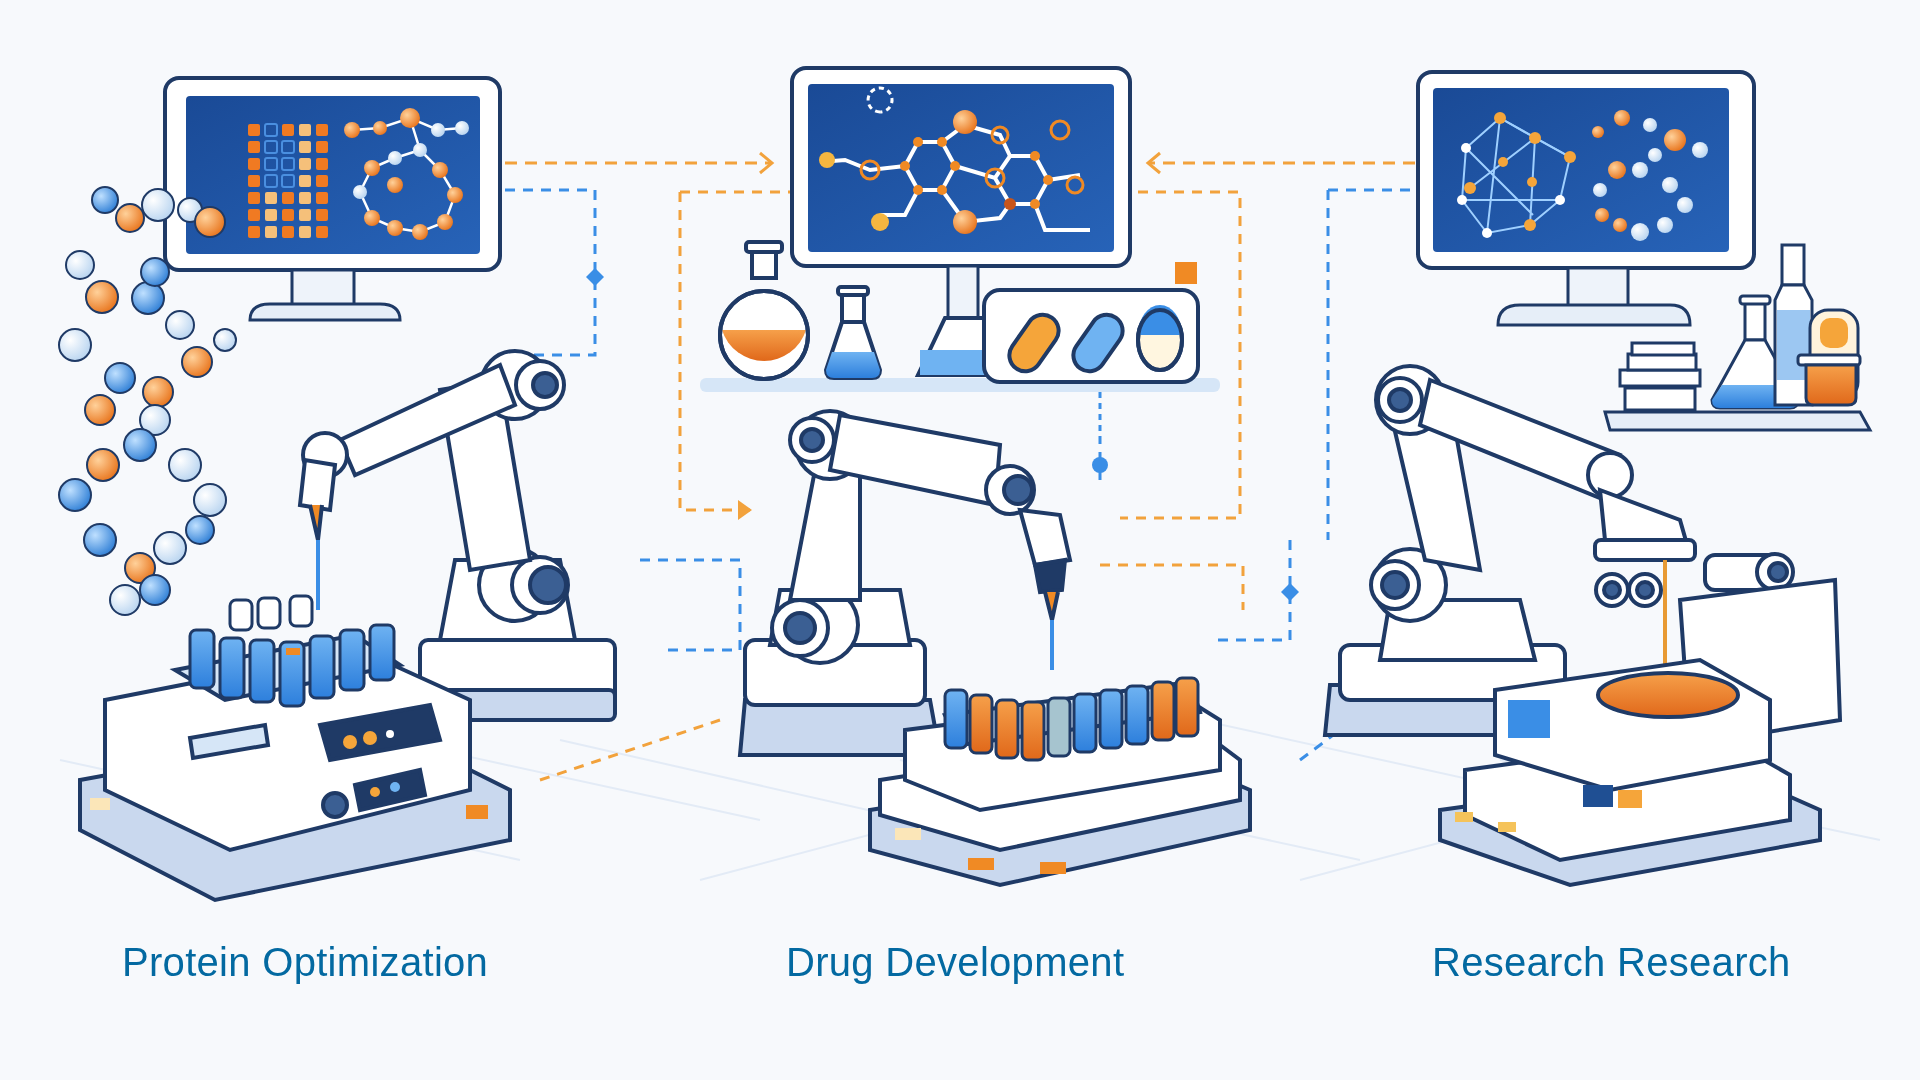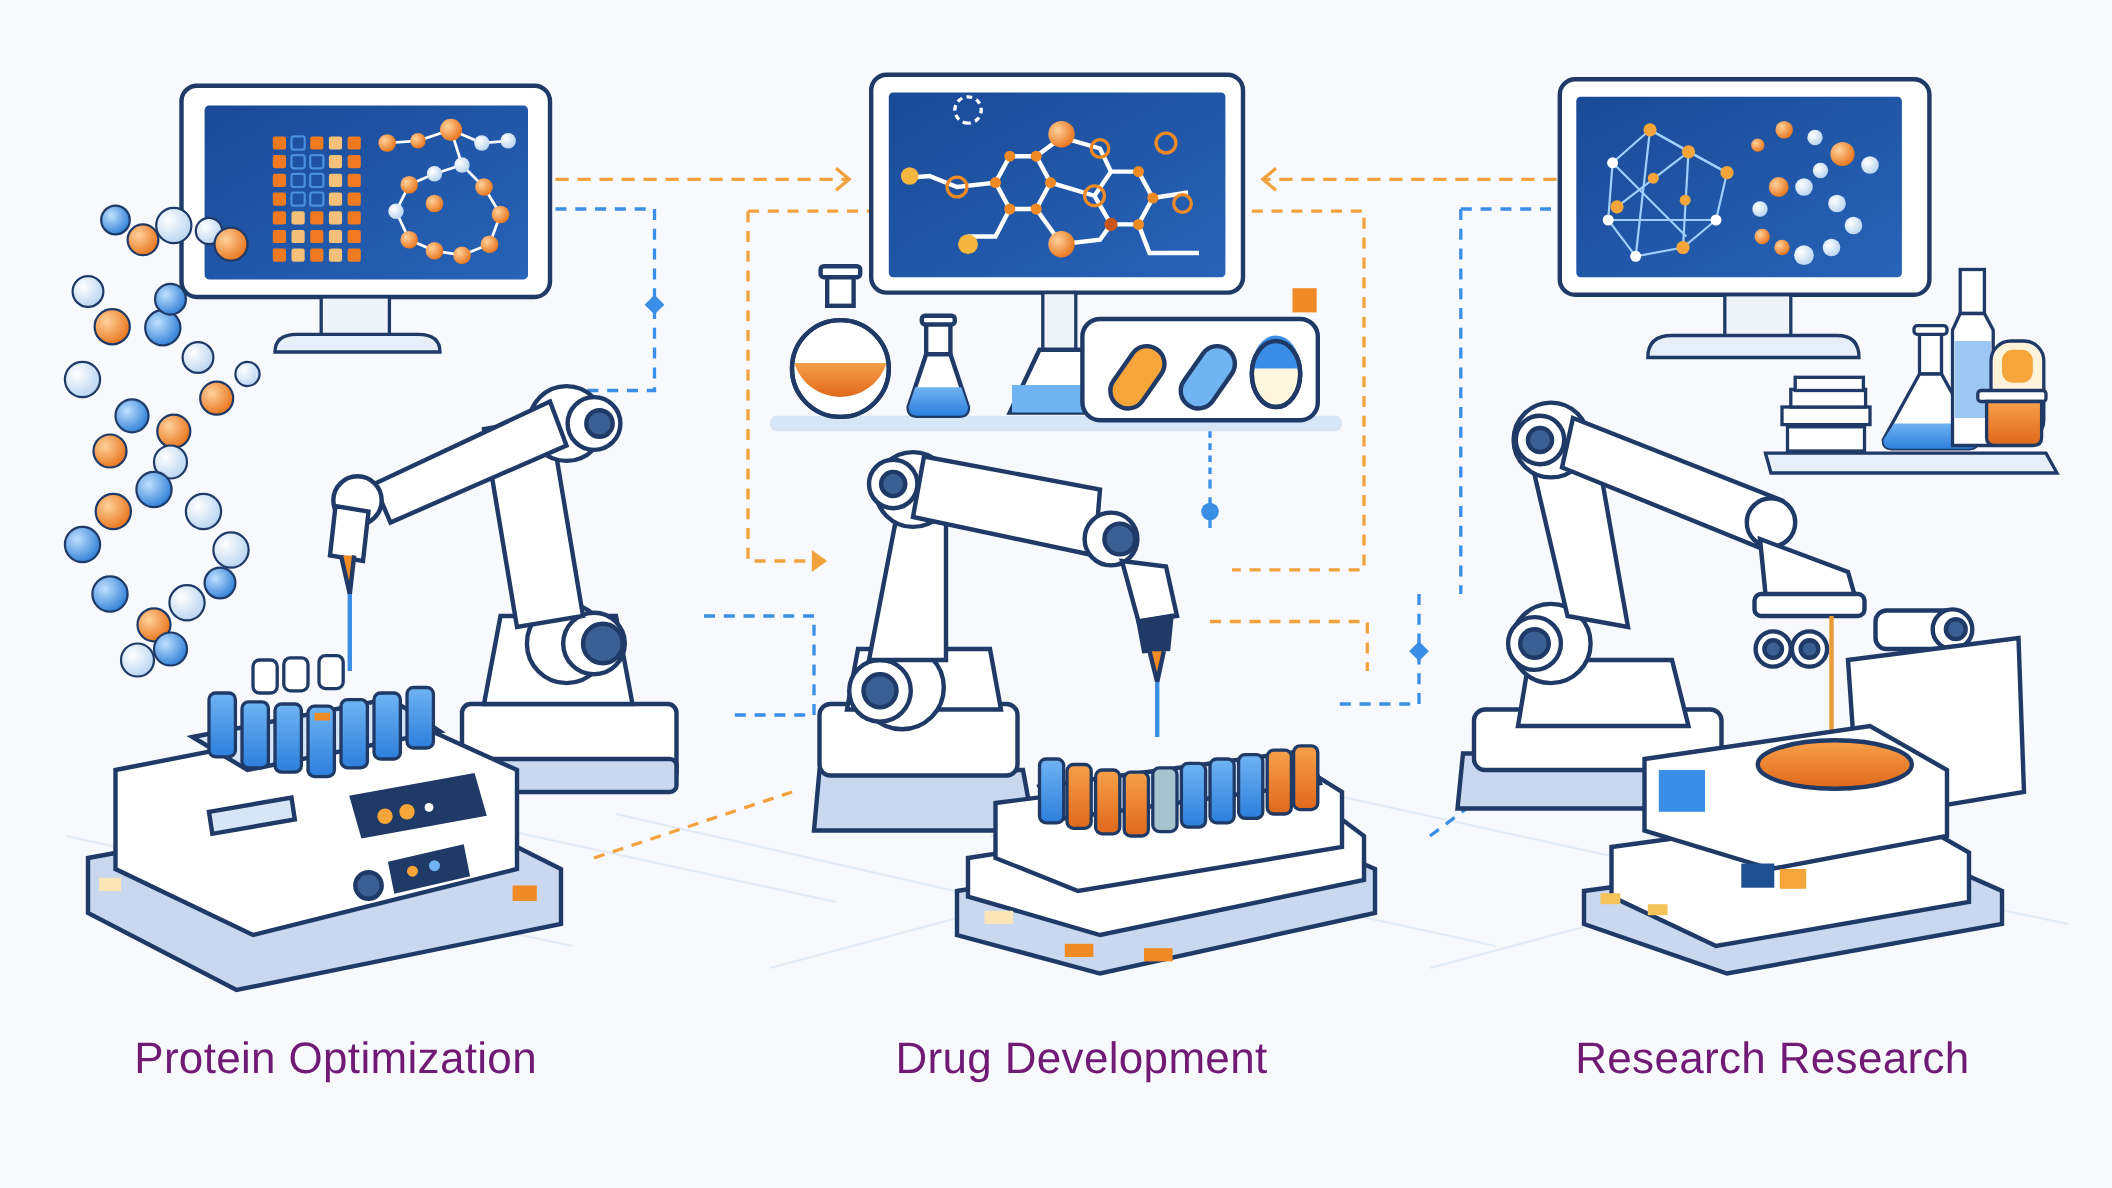--- a/index.html
+++ b/index.html
@@ -5,25 +5,25 @@
   html, body { margin:0; padding:0; }
   body {
     width:1920px; height:1080px; overflow:hidden;
     background:#f7f9fc;
     font-family:"Liberation Sans", "DejaVu Sans", sans-serif;
     position:relative;
   }
   #scene { position:absolute; left:0; top:0; width:1920px; height:1080px; }
   .caption {
     position:absolute; top:940px;
-    font-size:40px; color:#701a75; letter-spacing:0.3px;
+    font-size:40px; color:#0369a1; letter-spacing:0.3px;
     white-space:nowrap; font-weight:400;
   }
   .cap-1 { left:122px; }
-  .cap-2 { left:786px;margin-left:28px; }
+  .cap-2 { left:786px; }
   .cap-3 { left:1432px; }
 </style>
 </head>
 <body>
 
 <svg id="scene" viewBox="0 0 1920 1080" xmlns="http://www.w3.org/2000/svg">
   <defs>
     <linearGradient id="scr" x1="0" y1="0" x2="1" y2="1">
       <stop offset="0" stop-color="#1a4a96"></stop>
       <stop offset="1" stop-color="#2763b8"></stop>

